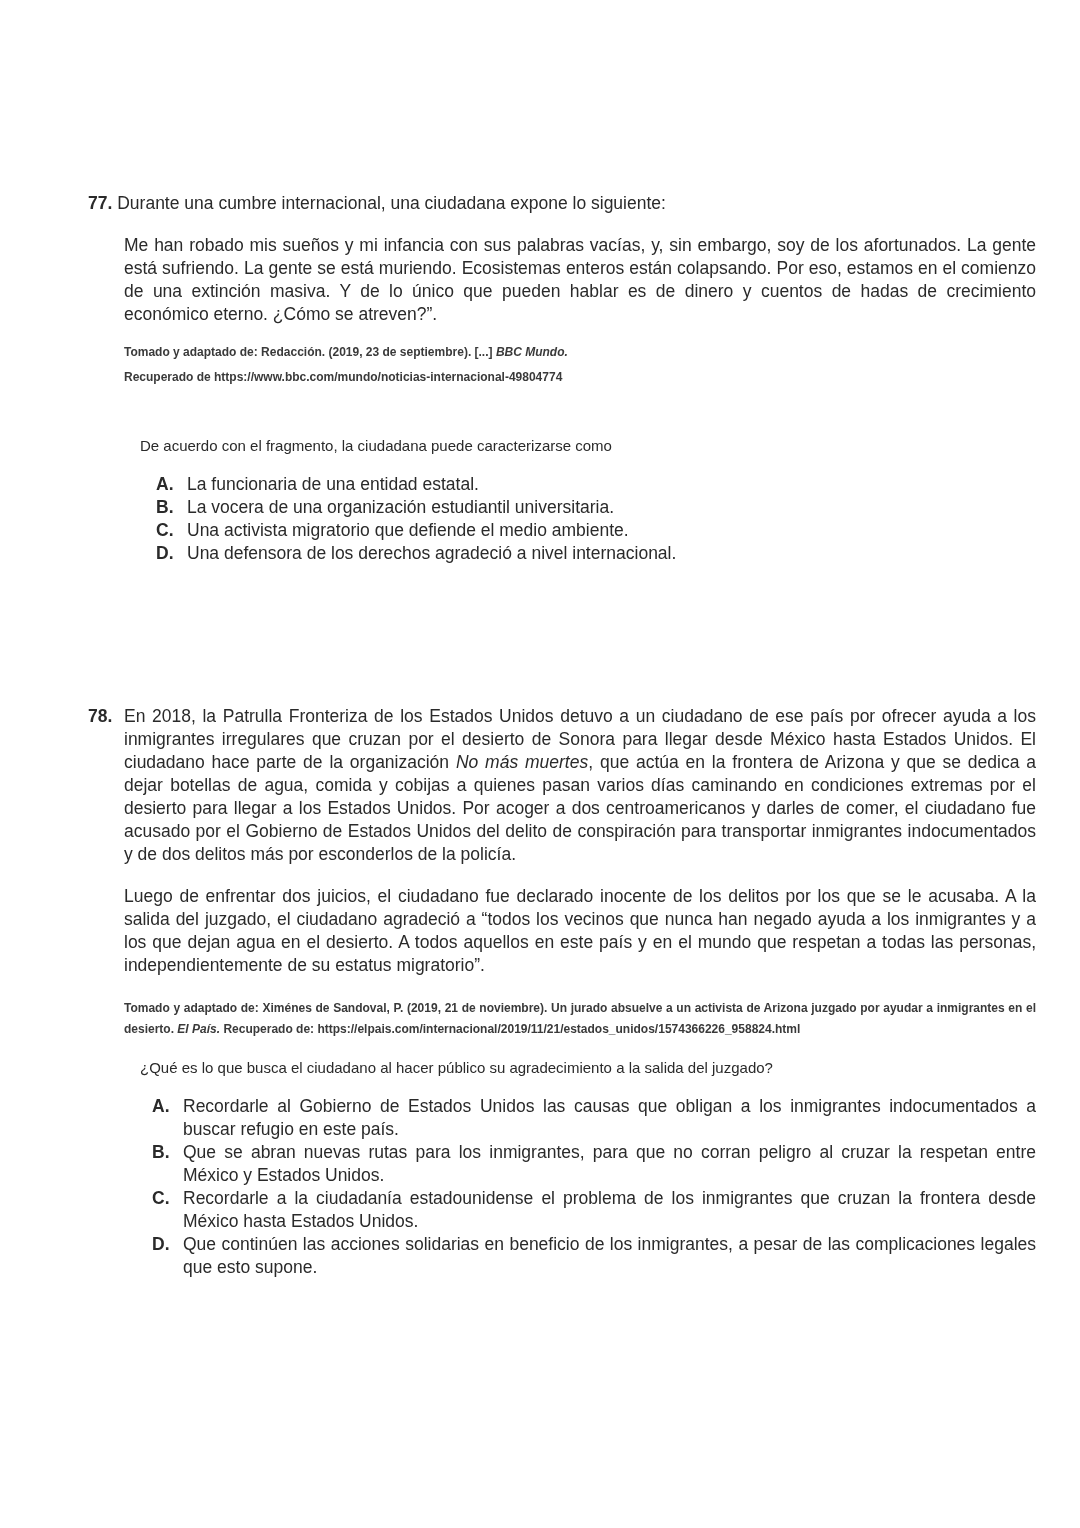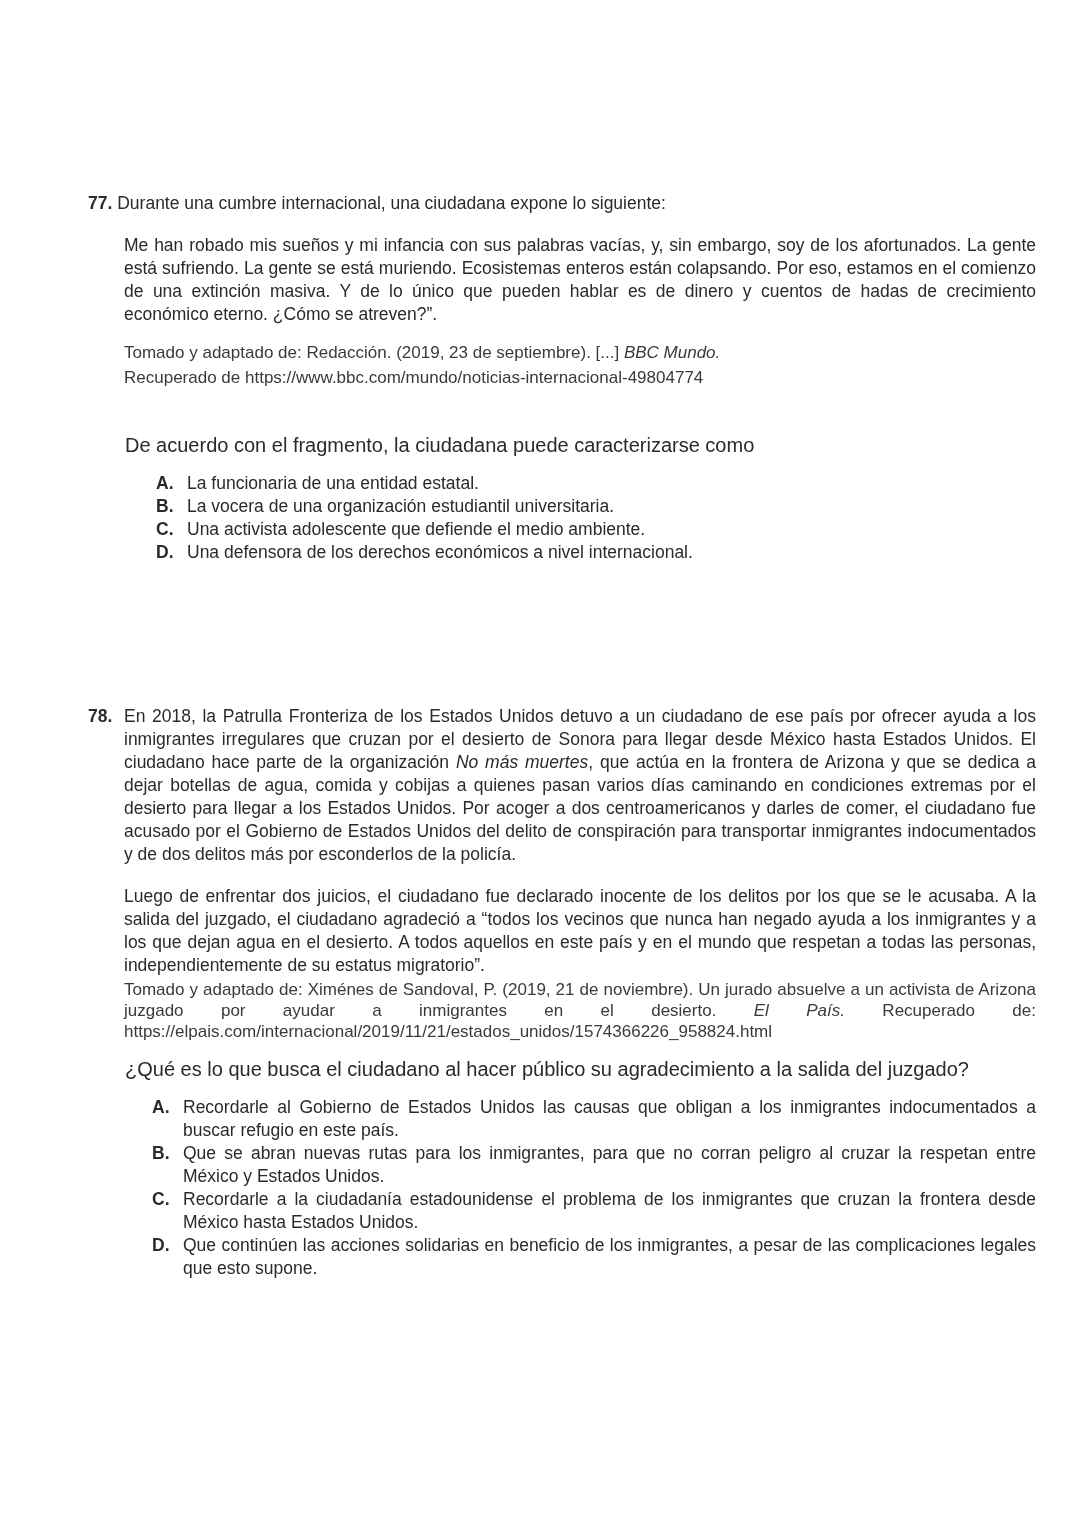--- a/index.html
+++ b/index.html
@@ -40,30 +40,31 @@
     .indent {
       margin-left: 36px;
     }
     .para {
       font-size: 17.5px;
       line-height: 23px;
       text-align: justify;
       margin: 0;
     }
     .source {
-      font-size: 17px;
+      font-size: 12px;
       line-height: 21px;
       color: #3a3a3a;
       margin: 0;
       text-align: justify;
+      font-weight: bold;
     }
     .prompt {
-      font-size: 20px;
+      font-size: 15px;
       line-height: 23px;
-      margin: 1px;
+      margin: 16px;
     }
     .options {
       list-style: none;
       margin: 0;
       padding: 0;
     }
     .options li {
       display: flex;
       font-size: 17.5px;
       line-height: 23px;
@@ -104,42 +105,42 @@
         <li>
           <span class="opt-letter">A.</span>
           <span class="opt-text">La funcionaria de una entidad estatal.</span>
         </li>
         <li>
           <span class="opt-letter">B.</span>
           <span class="opt-text">La vocera de una organización estudiantil universitaria.</span>
         </li>
         <li>
           <span class="opt-letter">C.</span>
-          <span class="opt-text">Una activista adolescente que defiende el medio ambiente.</span>
+          <span class="opt-text">Una activista migratorio que defiende el medio ambiente.</span>
         </li>
         <li>
           <span class="opt-letter">D.</span>
-          <span class="opt-text">Una defensora de los derechos económicos a nivel internacional.</span>
+          <span class="opt-text">Una defensora de los derechos agradeció a nivel internacional.</span>
         </li>
       </ul>
     </div>
   </section>
 
   <section class="question" style="top:705px;">
     <div style="display:flex;justify-content:center;">
       <span class="q-num" style="font-size:17.5px; line-height:23px; flex:0 0 36px;">78.</span>
       <p class="q-head" style="flex:1;">
         <span>En 2018, la Patrulla Fronteriza de los Estados Unidos detuvo a un ciudadano de ese país por ofrecer ayuda a los inmigrantes irregulares que cruzan por el desierto de Sonora para llegar desde México hasta Estados Unidos. El ciudadano hace parte de la organización </span><em>No más muertes</em><span>, que actúa en la frontera de Arizona y que se dedica a dejar botellas de agua, comida y cobijas a quienes pasan varios días caminando en condiciones extremas por el desierto para llegar a los Estados Unidos. Por acoger a dos centroamericanos y darles de comer, el ciudadano fue acusado por el Gobierno de Estados Unidos del delito de conspiración para transportar inmigrantes indocumentados y de dos delitos más por esconderlos de la policía.</span>
       </p>
     </div>
 
     <div class="indent">
       <p class="para" style="margin-top:19px;">Luego de enfrentar dos juicios, el ciudadano fue declarado inocente de los delitos por los que se le acusaba. A la salida del juzgado, el ciudadano agradeció a “todos los vecinos que nunca han negado ayuda a los inmigrantes y a los que dejan agua en el desierto. A todos aquellos en este país y en el mundo que respetan a todas las personas, independientemente de su estatus migratorio”.</p>
 
-      <p class="source" style="margin-top:2px;">
+      <p class="source" style="margin-top:21px;">
         <span>Tomado y adaptado de: Ximénes de Sandoval, P. (2019, 21 de noviembre). Un jurado absuelve a un activista de Arizona juzgado por ayudar a inmigrantes en el desierto. </span><em>El País.</em><span> Recuperado de: https://elpais.com/internacional/2019/11/21/estados_unidos/1574366226_958824.html</span>
       </p>
 
       <p class="prompt" style="margin-top:16px;">¿Qué es lo que busca el ciudadano al hacer público su agradecimiento a la salida del juzgado?</p>
 
       <ul class="options" style="margin-top:15px; margin-left:28px;">
         <li>
           <span class="opt-letter">A.</span>
           <span class="opt-text">Recordarle al Gobierno de Estados Unidos las causas que obligan a los inmigrantes indocumentados a buscar refugio en este país.</span>
         </li>

